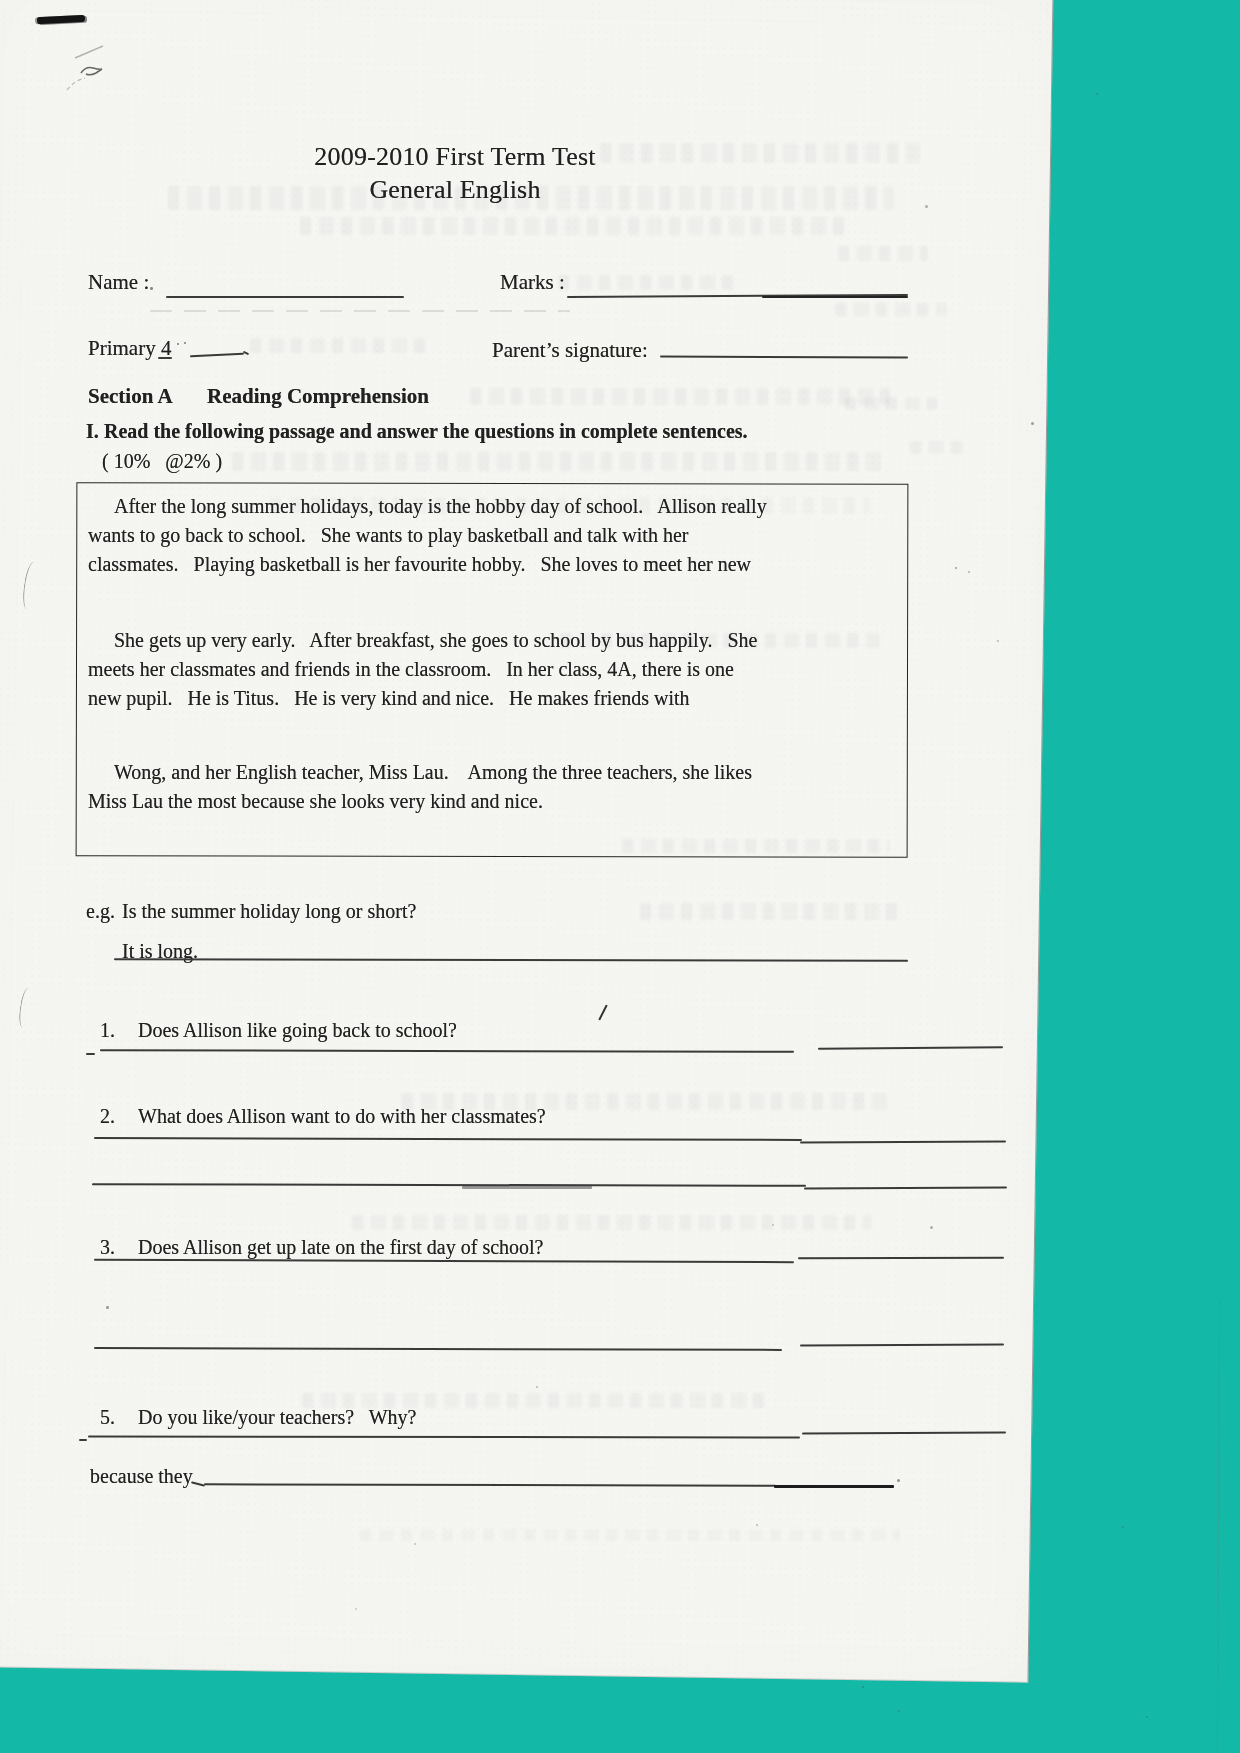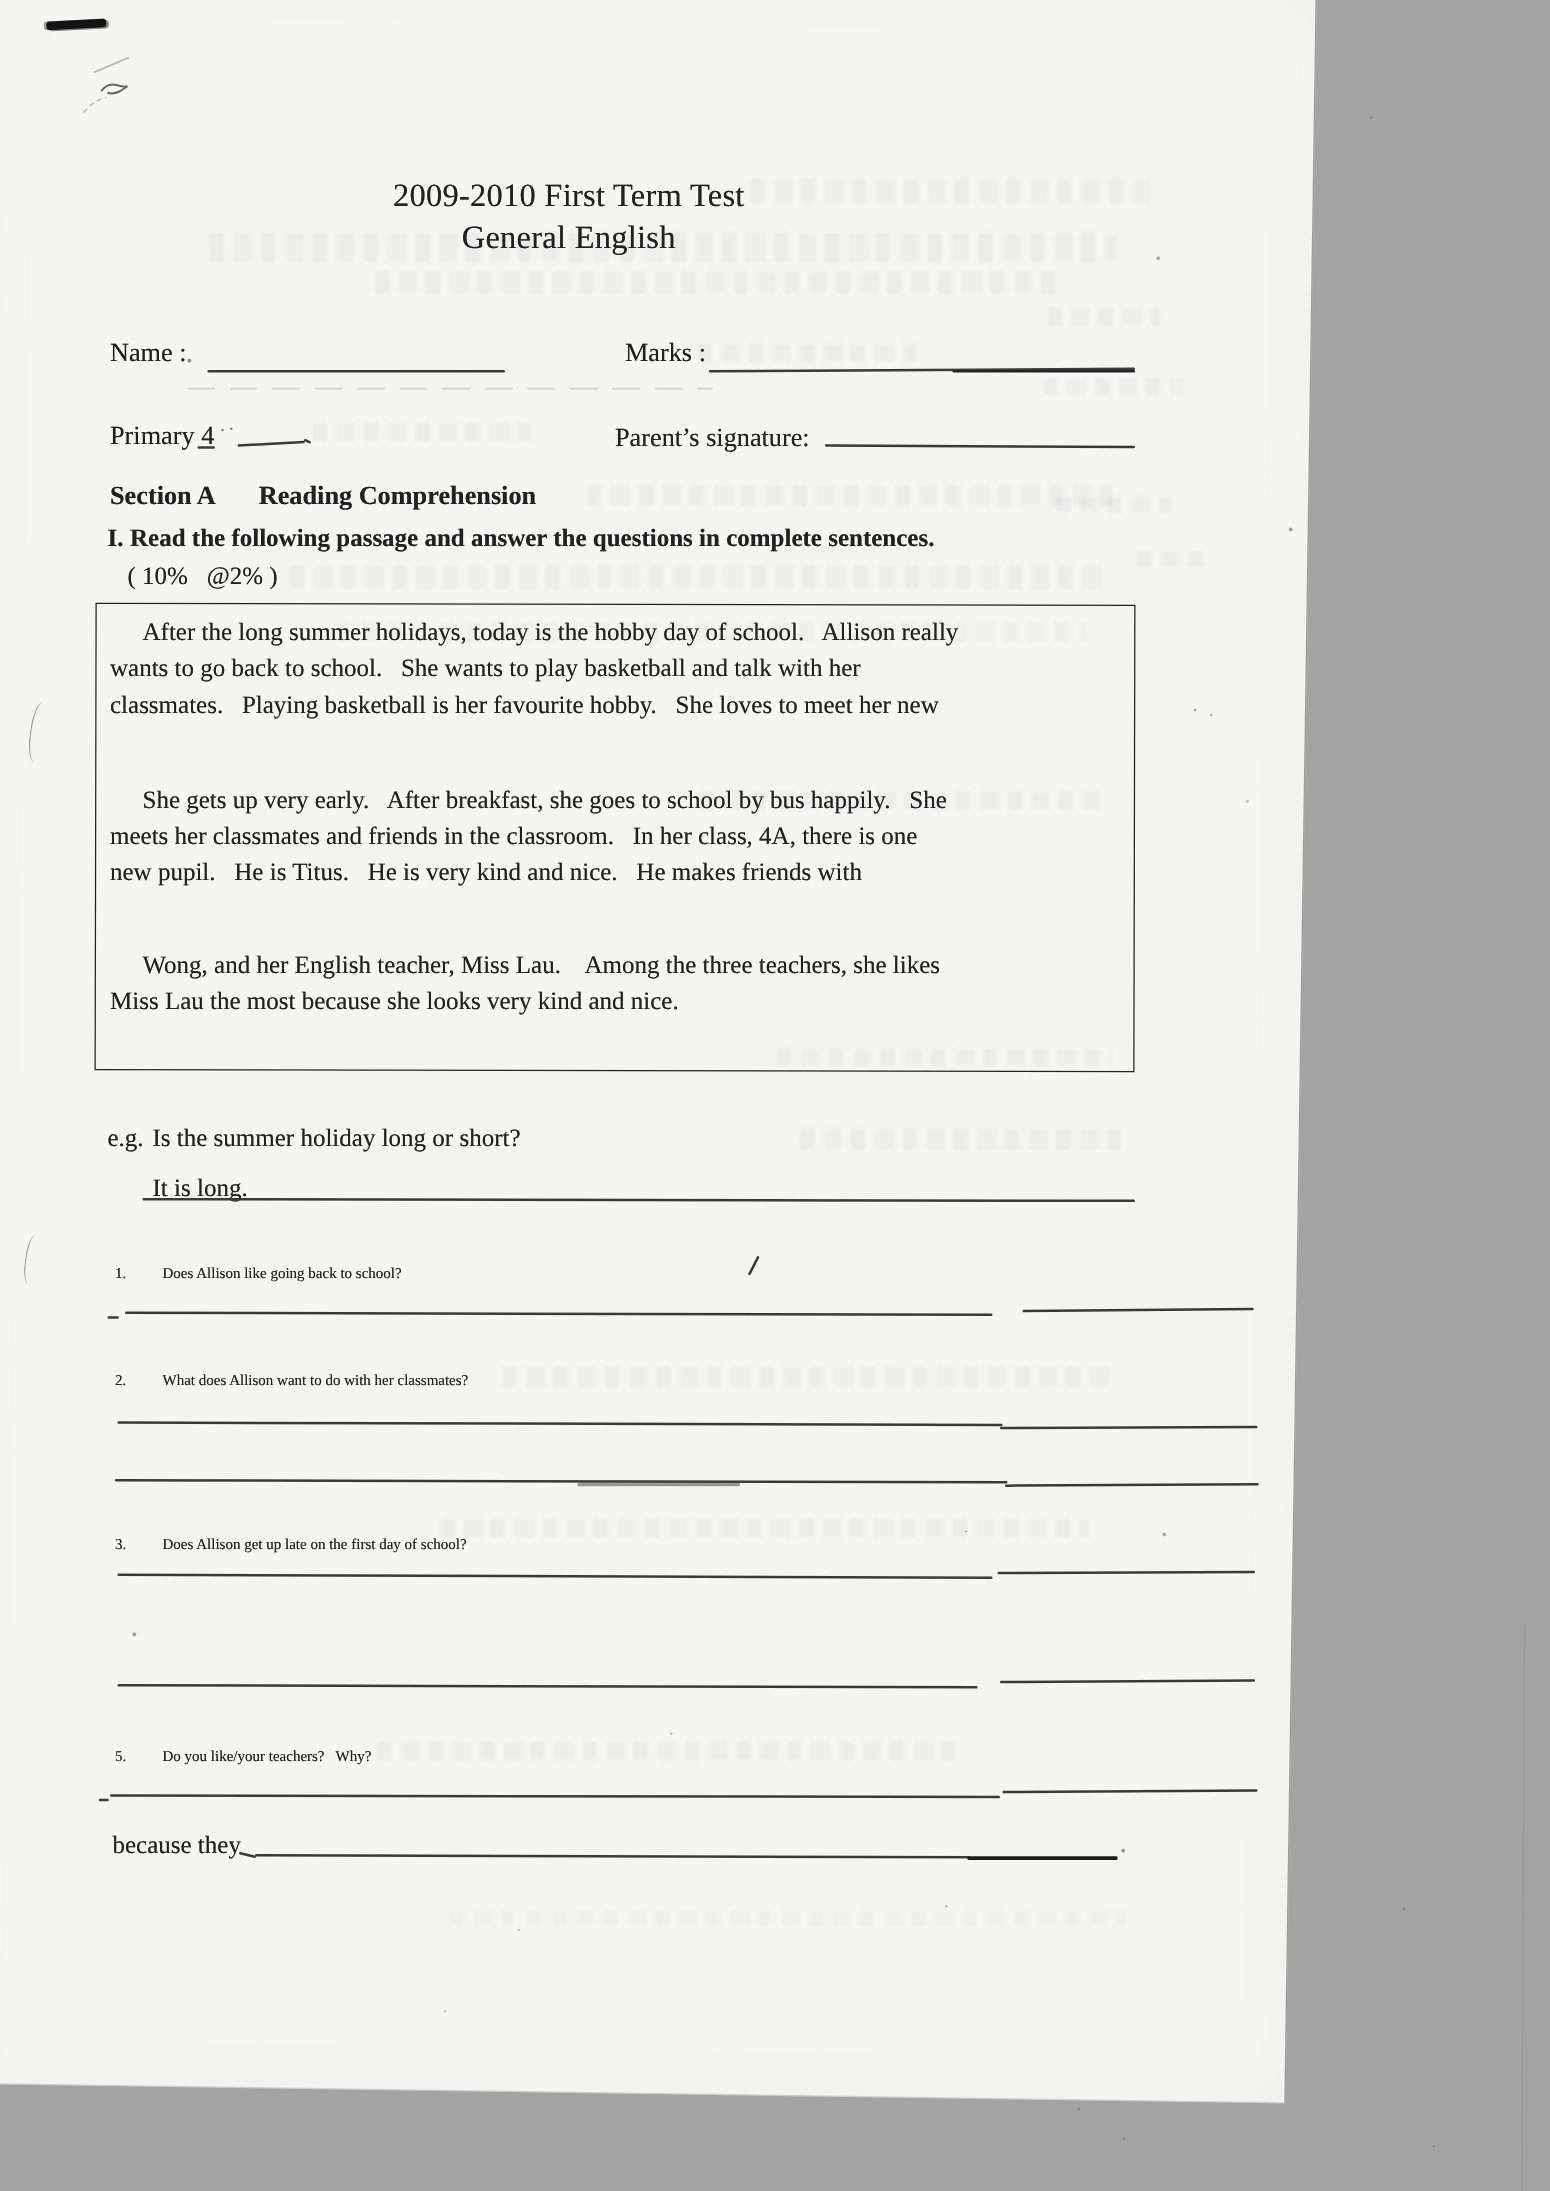--- a/index.html
+++ b/index.html
@@ -1,17 +1,17 @@
 <!DOCTYPE html>
 <html><head>
 <meta charset="utf-8">
 <style>
   html,body{margin:0;padding:0;background:#fbfbf9;}
   .canvas{position:relative;width:1240px;height:1753px;overflow:hidden;
-          font-family:"Liberation Serif",serif;color:#212121;background:#a3a3a3;}
+          font-family:"Liberation Serif",serif;color:#212121;background:#14b8a6;}
   .sheet{position:absolute;left:-18px;top:-14px;width:1058px;height:1688px;
          background:#f5f5f1;
          background-image:radial-gradient(rgba(0,0,0,.018) 1px,transparent 1px);
          background-size:7px 7px;
          border-right:1px solid rgba(70,70,70,.5);
          border-bottom:1px solid rgba(70,70,70,.22);
          transform:rotate(0.85deg);box-shadow:inset 0 0 80px rgba(0,0,0,.02);}
   .second-edge{position:absolute;left:1218px;top:1300px;width:1px;height:453px;
          background:rgba(120,120,120,.22);transform:rotate(.3deg);}
   .ink{text-shadow:0 0 .5px rgba(30,30,30,.6);}
@@ -23,21 +23,21 @@
   .ln{position:absolute;height:2px;background:#3a3a3a;border-radius:1px;}
   .ghost{position:absolute;border-radius:2px;opacity:.11;filter:blur(1.4px);
          background:repeating-linear-gradient(90deg,rgba(90,95,120,.55) 0 11px,
             rgba(90,95,120,0) 11px 19px,rgba(90,95,120,.4) 19px 34px,rgba(90,95,120,0) 34px 41px);}
   .speck{position:absolute;background:#444;border-radius:50%;}
   .box{position:absolute;left:76px;top:483px;width:830px;height:372px;
        border:1.8px solid #242424;transform:rotate(.12deg);}
   .para{position:absolute;left:88px;font-size:20px;}
   .pline{height:29px;line-height:29px;white-space:pre;}
   .para .pline:first-child{padding-left:26px;}
-  .qrow{position:absolute;left:80px;font-size:12px;white-space:pre;}
+  .qrow{position:absolute;left:80px;font-size:20px;white-space:pre;}
   .qnum{display:inline-block;width:38px;}
   .eg-label{position:absolute;left:86px;font-size:20px;}
   .eg-text{position:absolute;left:122px;font-size:20px;white-space:pre;}
   .marker-stroke{position:absolute;left:37px;top:16px;width:48px;height:7px;
        background:#141414;border-radius:3px;transform:rotate(-3deg);
        box-shadow:2px 1px 0 rgba(20,20,20,.5), -2px 0 0 rgba(20,20,20,.4);}
   .arc{position:absolute;border-left:1.5px solid rgba(80,80,80,.55);
        border-radius:50%;transform:rotate(8deg);}
   .slash{position:absolute;width:2px;background:#333;border-radius:1px;}
 </style>

